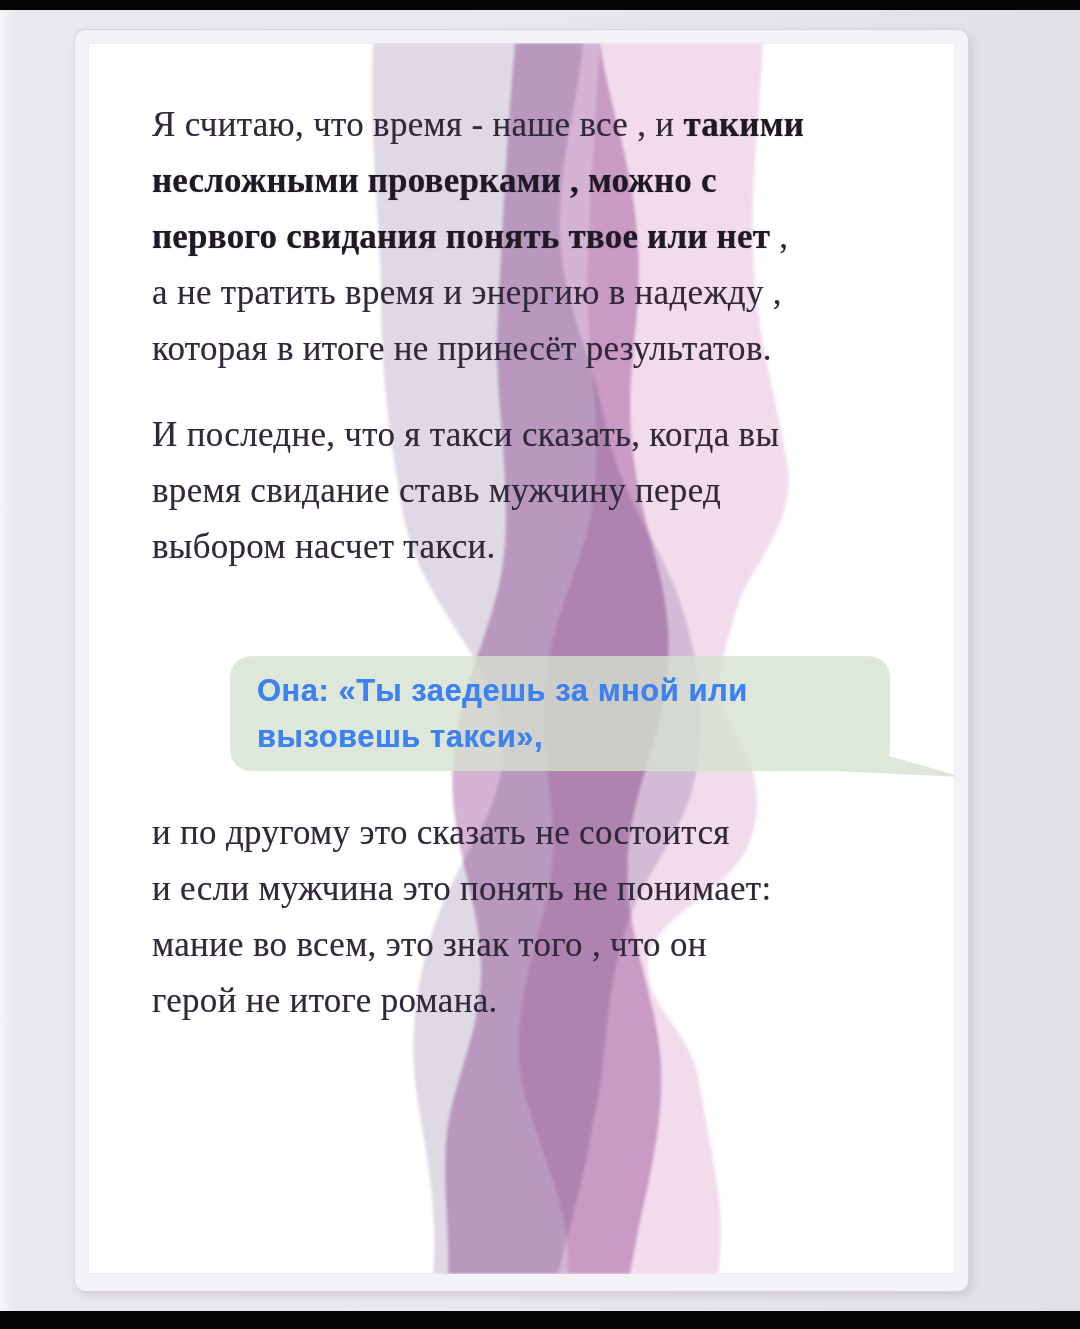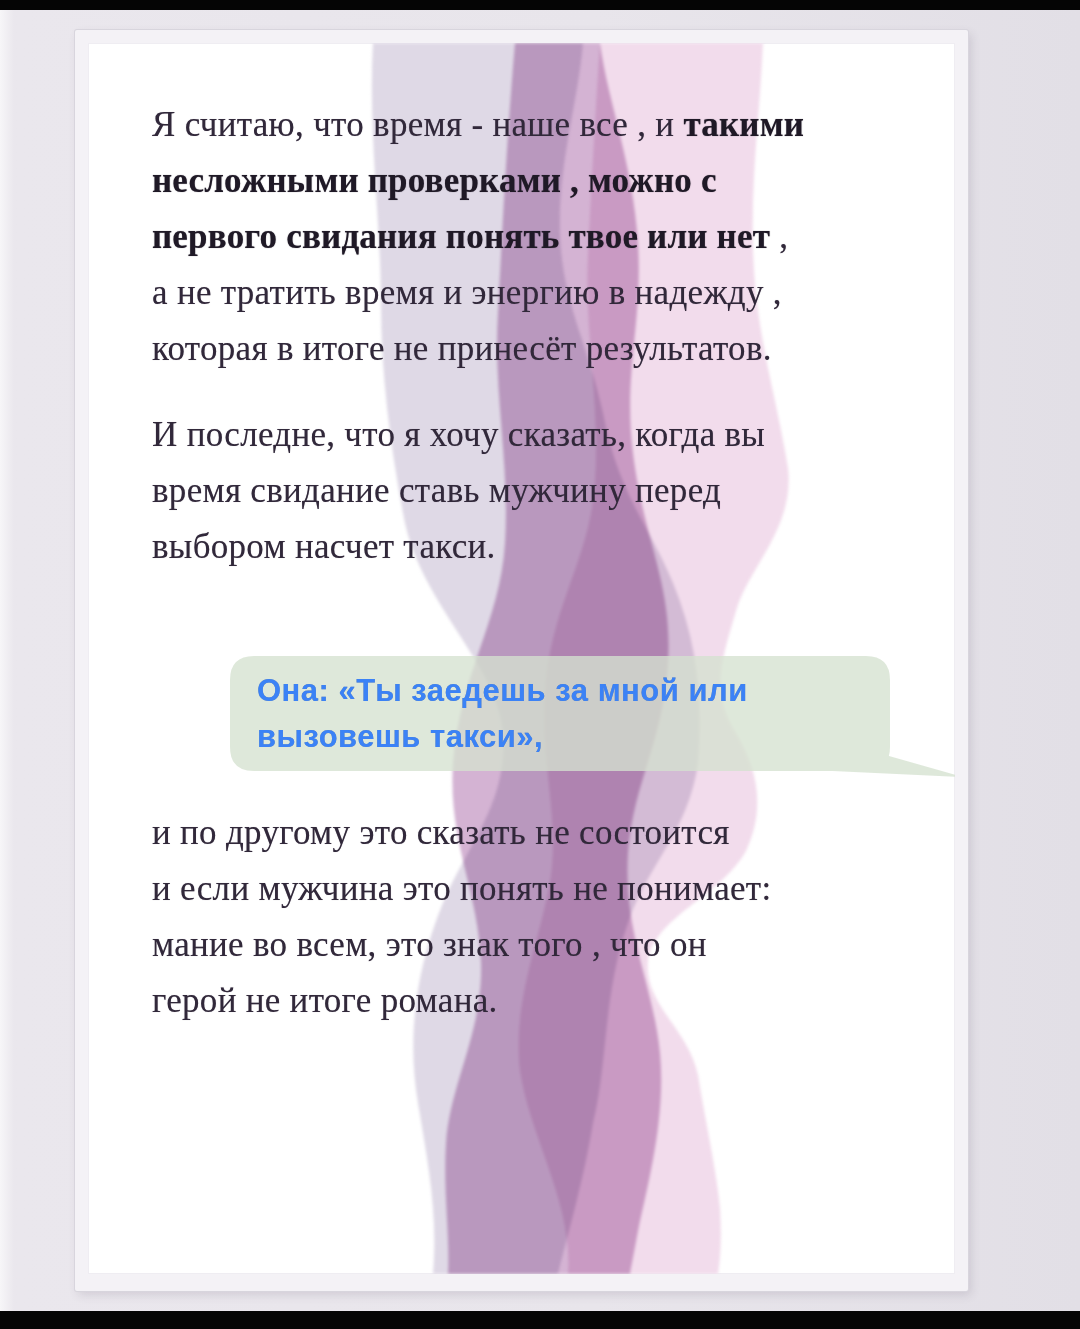--- a/index.html
+++ b/index.html
@@ -11,21 +11,21 @@
     font-family:"Liberation Serif", serif;
   }
   .letterbox{position:absolute;left:0;width:100%;background:#050505;}
   .letterbox.top{top:0;height:10px;}
   .letterbox.bottom{bottom:0;height:18px;}
 
   .card{
     position:absolute;left:75px;top:30px;width:893px;height:1261px;
     background:#f4f2f6;
     box-shadow:0 0 0 1px #d8d5dd, 3px 4px 10px rgba(80,70,95,.16);
-    border-radius:2px;
+    border-radius:10px;
   }
   .page{
     position:absolute;left:13px;top:13px;width:867px;height:1231px;
     background:#ffffff;overflow:hidden;
     box-shadow:inset 0 0 0 1px #efedf2;
   }
 
   .bg-shapes{
     position:absolute;left:0;top:0;width:100%;height:100%;
     filter:blur(1.4px);
@@ -117,21 +117,21 @@
 
       <p class="para p1">
         <span class="ln"><span>Я считаю, что время - наше все , и </span><b>такими</b></span>
         <span class="ln"><b>несложными проверками , можно с</b></span>
         <span class="ln"><b>первого свидания понять твое или нет</b><span> ,</span></span>
         <span class="ln">а не тратить время и энергию в надежду ,</span>
         <span class="ln">которая в итоге не принесёт результатов.</span>
       </p>
 
       <p class="para p2">
-        <span class="ln">И последне, что я хочу сказать, когда вы</span>
+        <span class="ln">И последне, что я такси сказать, когда вы</span>
         <span class="ln">время свидание ставь мужчину перед</span>
         <span class="ln">выбором насчет такси.</span>
       </p>
 
       <div class="bubble">
         <svg viewBox="0 0 736 130" preserveAspectRatio="none" aria-hidden="true">
           <path fill-opacity="0.78" d="M24,1 H636 Q660,1 660,25 V92 Q660,116 636,116 H24 Q0,116 0,92 V25 Q0,1 24,1 Z
                    M585,80 L733,122 L560,114 Z" fill="#d5e2cf"></path>
         </svg>
         <p class="bubble-text">

